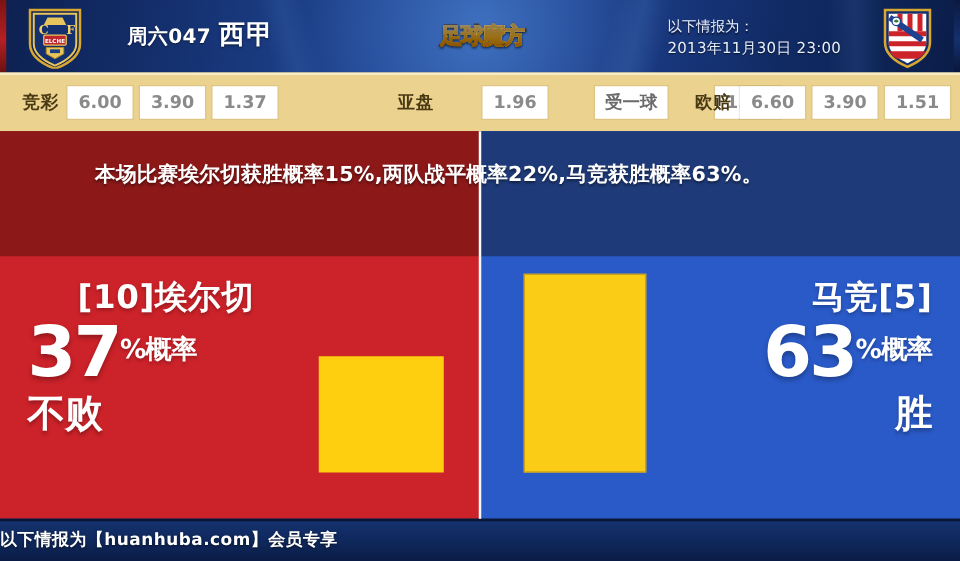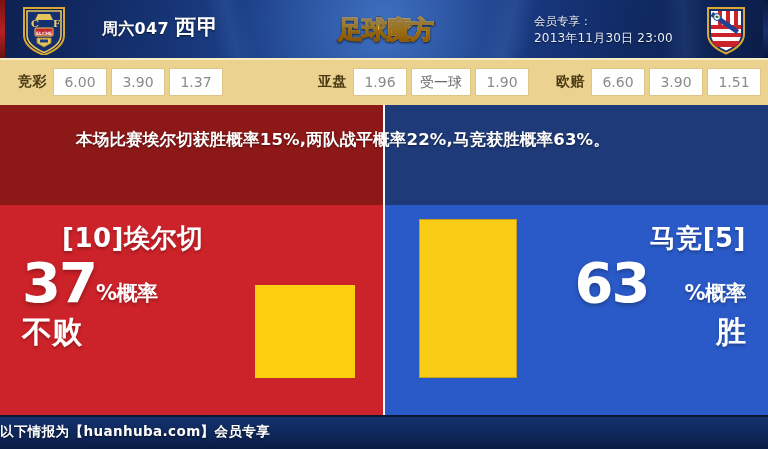--- a/index.html
+++ b/index.html
@@ -27,37 +27,37 @@
 
   .match-meta{position:absolute;left:102px;top:13px;display:flex;align-items:baseline;gap:6px;color:#fff;}
   .meta-round{font-size:16px;font-weight:bold;letter-spacing:.3px;text-shadow:0 1px 1px rgba(0,0,0,.55);}
   .meta-league{font-size:21px;font-weight:bold;letter-spacing:1px;text-shadow:0 1px 2px rgba(0,0,0,.6);}
 
   .kick{position:absolute;left:534px;top:13px;color:#e9eefb;line-height:17px;font-size:11.5px;
     text-shadow:0 1px 1px rgba(0,0,0,.6);}
   .kick .k2{font-size:12px;letter-spacing:.2px;}
 
   .brand{position:absolute;left:326px;top:7px;width:120px;height:44px;display:flex;align-items:center;justify-content:center;}
-  .brand-txt{font-size:25px;font-weight:bold;letter-spacing:-1px;line-height:1;
+  .brand-txt{font-size:18px;font-weight:bold;letter-spacing:-1px;line-height:1;
     background:linear-gradient(180deg,#fff6c8 0%,#ffe26a 34%,#f5b317 62%,#d88c06 100%);
     -webkit-background-clip:text;background-clip:text;color:transparent;
     -webkit-text-stroke:1px rgba(70,35,0,.55);
     filter:drop-shadow(0 1px 1px rgba(0,0,0,.7));}
   .brand-txt .mo{color:transparent;background:linear-gradient(180deg,#fff3b0,#ffcc33 55%,#e08a00);
     -webkit-background-clip:text;background-clip:text;}
 
   
   .odds{position:absolute;left:0;top:58px;width:768px;height:47px;
     background:linear-gradient(180deg,#f5deа0 0%,#e9cf8e 100%);
     background-color:#ebd28f;display:flex;align-items:center;}
   .odds-top-hl{position:absolute;left:0;top:0;width:768px;height:2px;background:#f8ecc4;}
   .odds-group{position:absolute;display:flex;align-items:center;}
-  .og1{left:18px;} .og2{left:318px;} .og3{left:556px;}
+  .og1{left:18px;} .og2{left:318px;gap:32px;} .og3{left:556px;}
   .og-label{font-size:14px;font-weight:bold;color:#4a3a14;margin-right:7px;letter-spacing:.5px;}
-  .og-cell{background:#fff;color:#8a8a8a;font-size:14px;font-weight:normal;
+  .og-cell{background:#fff;color:#8a8a8a;font-size:14px;font-weight:bold;
     width:52px;height:26px;line-height:26px;text-align:center;margin-right:6px;
     box-shadow:0 0 0 1px rgba(160,140,90,.18);}
   .og-cell.wide{width:58px;color:#6a6a6a;}
   .og-cell:last-child{margin-right:0;}
 
   
   .stage{position:absolute;left:0;top:105px;width:768px;height:273px;}
   .half{position:absolute;top:0;height:310px;width:384px;}
   .half-l{left:0;background:#cc2229;}
   .half-r{left:384px;background:#2a5ac8;}
@@ -72,22 +72,22 @@
 
   .bar{position:absolute;bottom:0;background:#fbcf14;z-index:2;}
   .bar-l{left:255px;width:100px;height:93px;background:#fdcf0e;}
   .bar-r{left:419px;width:98px;height:159px;background:#fbcc16;border:1px solid #c9a21b;box-sizing:border-box;}
 
   .team-block{position:absolute;z-index:4;color:#fff;}
   .team-l{left:22px;top:118px;text-align:left;}
   .team-r{right:22px;top:118px;text-align:right;}
   .team-name{font-size:26px;font-weight:bold;line-height:30px;letter-spacing:.5px;
     text-shadow:0 2px 3px rgba(0,0,0,.28);margin-left:40px;}
-  .pct-row{display:flex;align-items:flex-end;line-height:1;margin-top:2px;}
-  .team-r .pct-row{justify-content:flex-end;gap:36px;}
+  .pct-row{display:flex;align-items:center;line-height:1;margin-top:2px;}
+  .team-r .pct-row{justify-content:flex-end;}
   .pct-num{font-size:56px;font-weight:bold;letter-spacing:-2px;
     text-shadow:0 2px 4px rgba(0,0,0,.3);}
   .pct-suffix{font-size:21px;font-weight:bold;padding-bottom:7px;letter-spacing:-.5px;
     text-shadow:0 2px 3px rgba(0,0,0,.28);}
   .team-result{font-size:30px;font-weight:bold;line-height:34px;margin-top:4px;
     text-shadow:0 2px 3px rgba(0,0,0,.28);}
 
   
   .footer{position:absolute;left:0;top:415px;width:768px;height:34px;
     background:linear-gradient(180deg,#16336f 0%,#102a60 45%,#0a1c45 100%);
@@ -123,21 +123,21 @@
     <div class="match-meta">
       <span class="meta-round">周六047</span>
       <span class="meta-league">西甲</span>
     </div>
 
     <div class="brand">
       <span class="brand-txt"><span>足球</span><span class="mo">魔方</span></span>
     </div>
 
     <div class="kick">
-      <div class="k1">会员专享：</div>
+      <div class="k1">以下情报为：</div>
       <div class="k2">2013年11月30日 23:00</div>
     </div>
 
     <div class="crest crest-r">
       <svg viewBox="0 0 52 50">
         <path d="M8 3 h36 v26 c0 11 -11 16.5 -18 19.5 c-7 -3 -18 -8.5 -18 -19.5 z" fill="#16306e" stroke="#d8a832" stroke-width="2"></path>
         <path d="M11 6 h30 v23 c0 9 -9 13.5 -15 16.5 c-6 -3 -15 -7.5 -15 -16.5 z" fill="#fff"></path>
         <g>
           <rect x="11" y="20" width="30" height="4" fill="#cc2229"></rect>
           <rect x="11" y="28" width="30" height="4" fill="#cc2229"></rect>

